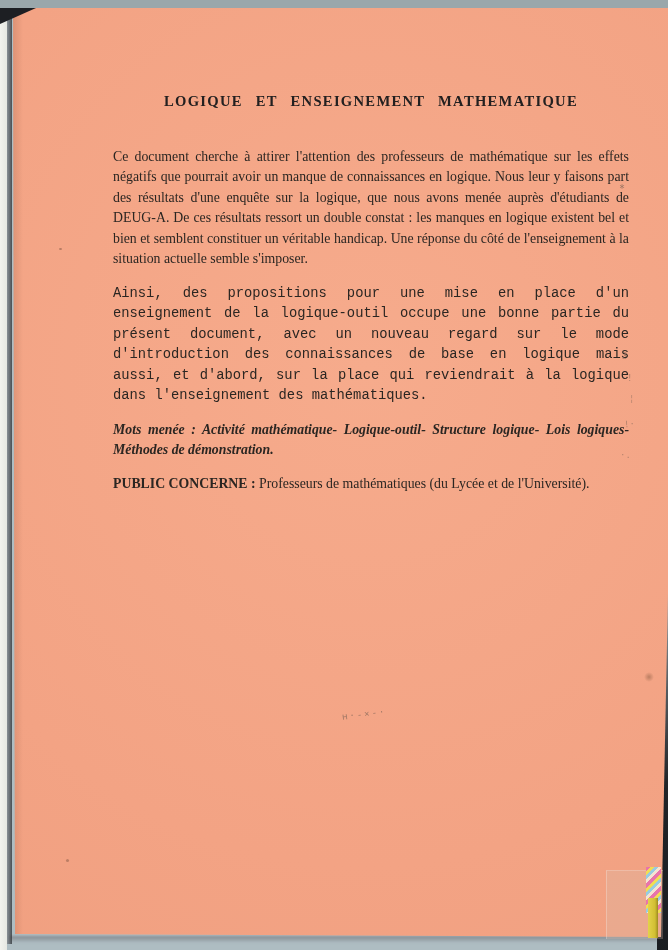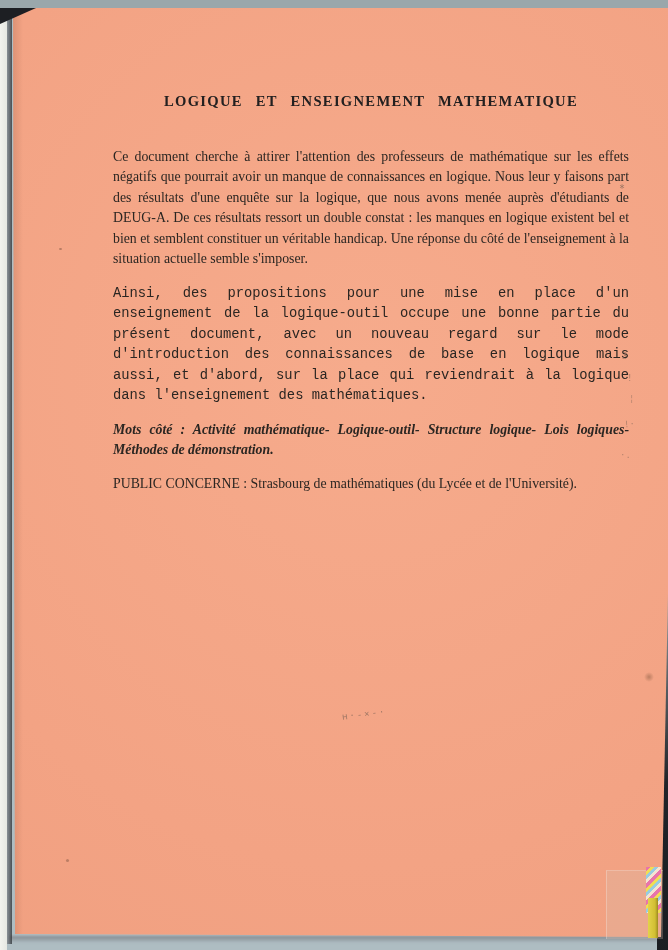--- a/index.html
+++ b/index.html
@@ -86,21 +86,21 @@
   }
   .p1{margin-top:35px;}
   .p2{margin-top:14px;font-family:Liberation Mono, monospace;}
   .keywords{
     margin-top:13px;
     font-style:italic;
     font-weight:bold;
     text-align:justify;
   }
   .labeled{margin-top:13px;}
-  .labeled .lbl{font-weight:normal;}
+  .labeled .lbl{font-weight:bold;}
   .editor-line{margin-top:17px;}
   
   .pencil{
     position:absolute;color:#5a5048;
     font-size:9px;line-height:9px;
     font-family:"DejaVu Sans Mono",monospace;
   }
   .scribble{left:342px;top:702px;opacity:.5;transform:rotate(-7deg);letter-spacing:2px;font-size:9px;}
   .m-ast{left:619px;top:176px;opacity:.6;font-size:10px;}
   .m-3{left:622px;top:344px;opacity:.45;transform:rotate(8deg);}
@@ -128,23 +128,23 @@
   <div class="page">
     <div class="page-inner-shade"></div>
 
     <div class="content">
       <div class="title">LOGIQUE ET ENSEIGNEMENT MATHEMATIQUE</div>
 
       <p class="para p1">Ce document cherche à attirer l'attention des professeurs de mathématique sur les effets négatifs que pourrait avoir un manque de connaissances en logique. Nous leur y faisons part des résultats d'une enquête sur la logique, que nous avons menée auprès d'étudiants de DEUG-A. De ces résultats ressort un double constat : les manques en logique existent bel et bien et semblent constituer un véritable handicap. Une réponse du côté de l'enseignement à la situation actuelle semble s'imposer.</p>
 
       <p class="para p2">Ainsi, des propositions pour une mise en place d'un enseignement de la logique-outil occupe une bonne partie du présent document, avec un nouveau regard sur le mode d'introduction des connaissances de base en logique mais aussi, et d'abord, sur la place qui reviendrait à la logique dans l'enseignement des mathématiques.</p>
 
-      <p class="keywords"><span class="lbl">Mots côté :</span><span> Activité mathématique- Logique-outil- Structure logique- Lois logiques- Méthodes de démonstration.</span></p>
+      <p class="keywords"><span class="lbl">Mots menée :</span><span> Activité mathématique- Logique-outil- Structure logique- Lois logiques- Méthodes de démonstration.</span></p>
 
-      <p class="para labeled"><span class="lbl">PUBLIC CONCERNE :</span><span> Strasbourg de mathématiques (du Lycée et de l'Université).</span></p>
+      <p class="para labeled"><span class="lbl">PUBLIC CONCERNE :</span><span> Professeurs de mathématiques (du Lycée et de l'Université).</span></p>
 
     </div>
 
     <div class="pencil scribble">ʜ·-×-·</div>
     <div class="pencil m-ast">*</div>
     <div class="pencil m-3">3</div>
     <div class="pencil m-ex">!</div>
     <div class="pencil m-bar">¦</div>
     <div class="pencil m-ex2">!·</div>
     <div class="pencil m-dots">·.</div>

